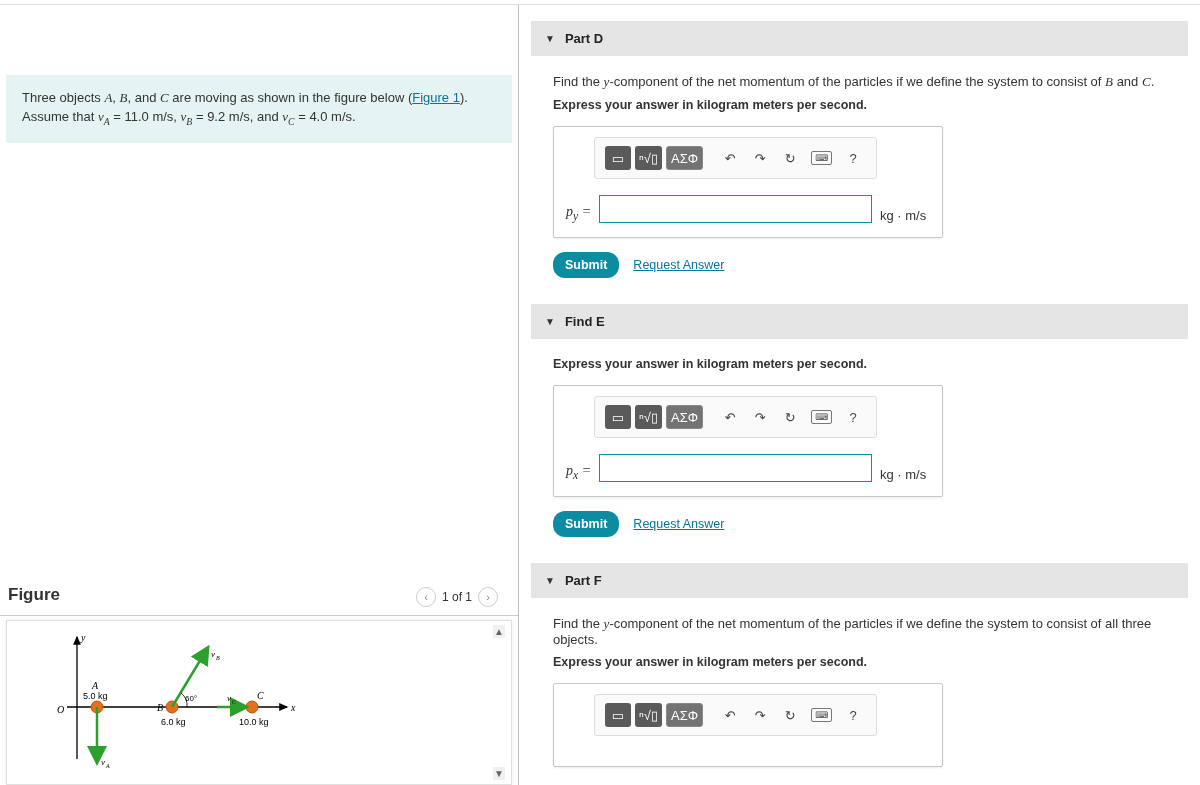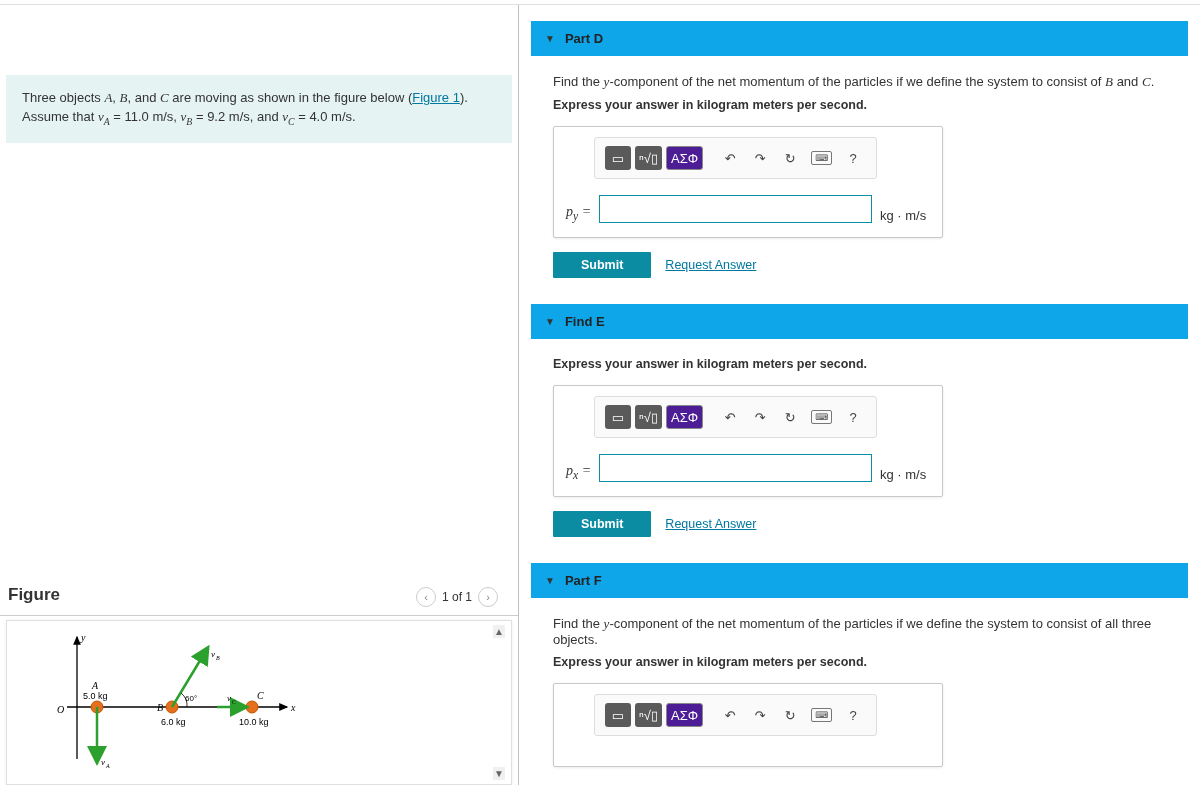--- a/index.html
+++ b/index.html
@@ -91,21 +91,21 @@
     position: absolute;
     right: 6px;
     font-size: 10px;
     color: #666;
     background: #f0f0f0;
     width: 12px;
     text-align: center;
     padding: 1px 0;
   }
   .part-header {
-    background: #0ea5e9;
+    background: #e5e5e5;
     padding: 10px 14px;
     margin-top: 16px;
     font-size: 13px;
     font-weight: bold;
     color: #222;
     display: flex;
     align-items: center;
     gap: 10px;
   }
   .part-header::before {
@@ -144,21 +144,21 @@
     display: inline-flex;
     align-items: center;
     justify-content: center;
     font-size: 13px;
     color: #444;
     cursor: pointer;
     border-radius: 3px;
     padding: 0 4px;
   }
   .tb-btn.dark { background: #5a5a5a; color: #fff; }
-  .tb-btn.dark2 { background: #4c1d95; color: #fff; border: 1px solid #888; }
+  .tb-btn.dark2 { background: #737373; color: #fff; border: 1px solid #888; }
   .tb-sep { flex: none; width: 6px; }
   .answer-row {
     display: flex;
     align-items: flex-end;
     gap: 8px;
     padding: 16px 12px 0 12px;
   }
   .var-label { font-style: italic; font-family: "Times New Roman", serif; font-size: 14px; }
   .answer-input {
     flex: 1;
@@ -174,25 +174,25 @@
   .action-row {
     margin-top: 14px;
     display: flex;
     align-items: center;
     gap: 14px;
   }
   .submit-btn {
     background: #0b8ca3;
     color: #fff;
     border: none;
-    padding: 6px 28px;
+    padding: 6px 12px;
     font-size: 12.5px;
     font-weight: bold;
     cursor: pointer;
-    border-radius: 1px;
+    border-radius: 12px;
   }
   .request-link {
     color: #0078a0;
     text-decoration: underline;
     font-size: 12.5px;
     font-weight: normal;
     cursor: pointer;
   }
   .serif { font-family: "Times New Roman", serif; }
   .keyboard-icon { border: 1px solid #777; border-radius: 2px; padding: 0 3px; font-size: 9px; line-height: 12px;}

